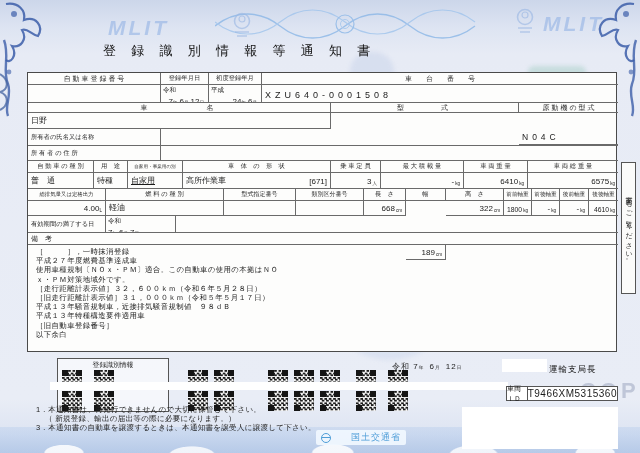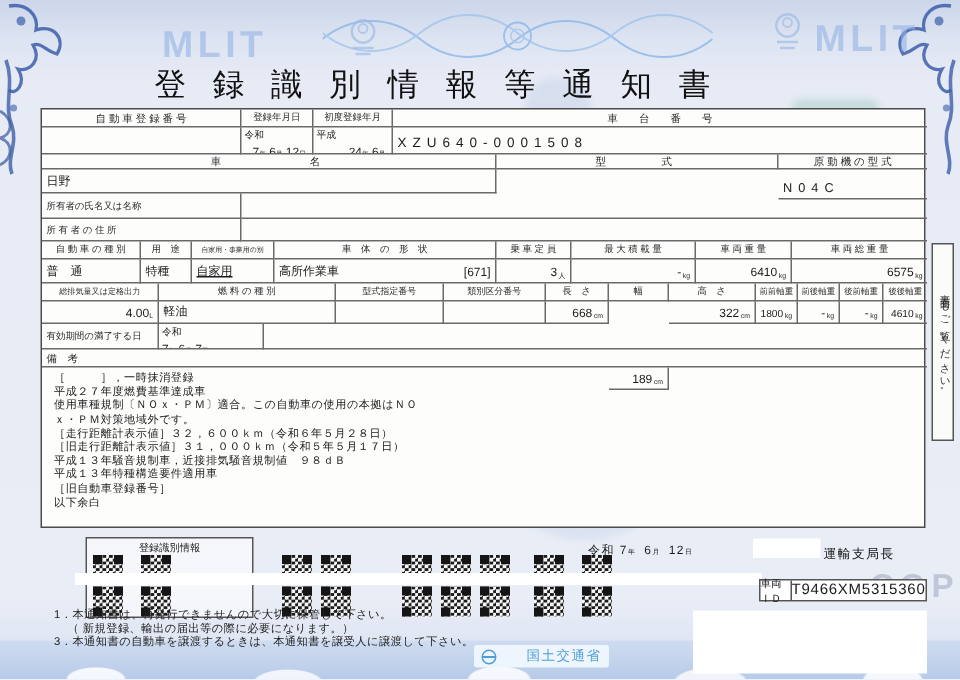--- a/index.html
+++ b/index.html
@@ -5,22 +5,22 @@
   html,body{margin:0;padding:0;}
   .page{position:relative;width:640px;height:453px;overflow:hidden;
     background:linear-gradient(180deg,#ccd6ea 0%,#dde4f2 6%,#e7ebf5 12%,#e9edf6 88%,#dde4f2 96%,#cdd7ea 100%);
     font-family:"Liberation Sans","DejaVu Sans",sans-serif;color:#1b1b1b;}
   
   .corner{position:absolute;z-index:1;}
   .corner-tl{left:0;top:0;}
   .corner-tr{right:0;top:0;transform:scaleX(-1);}
   .edge-curl{position:absolute;left:-4px;top:72px;z-index:1;}
   .guilloche{position:absolute;left:215px;top:4px;z-index:1;opacity:.75;}
-  .wm-mlit{position:absolute;z-index:1;font-weight:bold;font-size:25px;letter-spacing:3px;
-    color:rgba(147,178,228,.6);}
+  .wm-mlit{position:absolute;z-index:1;font-weight:bold;font-size:21px;letter-spacing:3px;
+    color:rgba(147,178,228,.6);font-style:italic;}
   .wm-mlit.l{left:108px;top:16px;}
   .wm-mlit.r{left:543px;top:12px;}
   .wm-copy{position:absolute;z-index:1;font-weight:bold;font-size:36px;letter-spacing:4px;
     color:rgba(158,168,194,.45);}
   .wm-copy.tl{left:46px;top:80px;}
   .wm-copy.br{left:580px;top:378px;font-size:22px;color:rgba(150,160,186,.5);}
   .emblem{position:absolute;z-index:1;opacity:.65;}
   .emblem.l{left:231px;top:12px;}
   .emblem.r{left:514px;top:8px;}
   .ghost{position:absolute;z-index:0;filter:blur(2px);border-radius:6px;}
@@ -32,22 +32,22 @@
   .clouds{position:absolute;left:0;bottom:0;width:640px;height:26px;z-index:1;
     background:radial-gradient(34px 14px at 10% 100%,rgba(255,255,255,.85) 55%,transparent 60%),
                radial-gradient(40px 16px at 30% 110%,rgba(255,255,255,.8) 55%,transparent 60%),
                radial-gradient(36px 15px at 52% 100%,rgba(255,255,255,.85) 55%,transparent 60%),
                radial-gradient(42px 17px at 74% 108%,rgba(255,255,255,.8) 55%,transparent 60%),
                radial-gradient(34px 14px at 93% 100%,rgba(255,255,255,.85) 55%,transparent 60%),
                linear-gradient(rgba(175,200,235,.35),rgba(160,190,230,.5));}
   
   .doc-number{position:absolute;left:55px;top:52px;z-index:2;font-size:9px;letter-spacing:4px;margin-top:44px;}
   .doc-number .num{letter-spacing:1px;font-size:10px;margin-left:8px;}
-  .doc-title{position:absolute;left:103px;top:42px;z-index:2;font-size:21px;letter-spacing:6px;
-    font-family:Liberation Sans, sans-serif;color:#111;}
+  .doc-title{position:absolute;left:103px;top:42px;z-index:2;font-size:13px;letter-spacing:6px;
+    font-family:Liberation Serif, serif;color:#111;}
   
   .sheet{position:absolute;left:27px;top:72px;width:590px;height:280px;z-index:2;
     background:#fdfdfc;border:1px solid #4a4a4a;box-sizing:border-box;}
   .cell{position:absolute;box-sizing:border-box;border-right:1px solid #6a6a6a;border-bottom:1px solid #6a6a6a;
     font-size:7px;overflow:hidden;}
   .lab{display:flex;align-items:center;justify-content:center;color:#2a2a2a;}
   .labL{display:flex;align-items:center;padding-left:3px;color:#2a2a2a;}
   .val{display:flex;align-items:flex-end;padding:0 3px 2px 3px;font-size:8px;}
   .valR{justify-content:flex-end;}
   .valSB{justify-content:space-between;}
@@ -61,21 +61,21 @@
   .dateline{display:block;font-size:8px;text-align:right;margin-top:2px;white-space:nowrap;}
   .dn{font-size:8px;} .du{font-size:4.6px;margin-right:2px;}
   
   .hA1{left:0;top:0;width:133px;height:12px;} .hA2{left:133px;top:0;width:48px;height:12px;}
   .hA3{left:181px;top:0;width:53px;height:12px;} .hA4{left:234px;top:0;width:356px;height:12px;}
   .vA1{left:0;top:12px;width:133px;height:18px;} .vA2{left:133px;top:12px;width:48px;height:18px;}
   .vA3{left:181px;top:12px;width:53px;height:18px;} .vA4{left:234px;top:12px;width:356px;height:18px;}
   .hB1{left:0;top:30px;width:303px;height:10px;} .hB2{left:303px;top:30px;width:188px;height:10px;}
   .hB3{left:491px;top:30px;width:99px;height:10px;}
   .vB1{left:0;top:40px;width:303px;height:16px;} .vB2{left:303px;top:40px;width:188px;height:16px;}
-  .vB3{left:491px;top:44px;width:99px;height:16px;}
+  .vB3{left:491px;top:56px;width:99px;height:16px;}
   .on1{left:0;top:56px;width:133px;height:17px;} .on2{left:133px;top:56px;width:457px;height:17px;}
   .oa1{left:0;top:73px;width:133px;height:15px;} .oa2{left:133px;top:73px;width:457px;height:15px;}
   .hC1{left:0;top:88px;width:66px;height:12px;} .hC2{left:66px;top:88px;width:34px;height:12px;}
   .hC3{left:100px;top:88px;width:55px;height:12px;} .hC4{left:155px;top:88px;width:148px;height:12px;}
   .hC5{left:303px;top:88px;width:50px;height:12px;} .hC6{left:353px;top:88px;width:83px;height:12px;}
   .hC7{left:436px;top:88px;width:64px;height:12px;} .hC8{left:500px;top:88px;width:90px;height:12px;}
   .vC1{left:0;top:100px;width:66px;height:16px;} .vC2{left:66px;top:100px;width:34px;height:16px;}
   .vC3{left:100px;top:100px;width:55px;height:16px;text-decoration:underline;} .vC4{left:155px;top:100px;width:148px;height:16px;}
   .vC5{left:303px;top:100px;width:50px;height:16px;} .vC6{left:353px;top:100px;width:83px;height:16px;}
   .vC7{left:436px;top:100px;width:64px;height:16px;} .vC8{left:500px;top:100px;width:90px;height:16px;}

